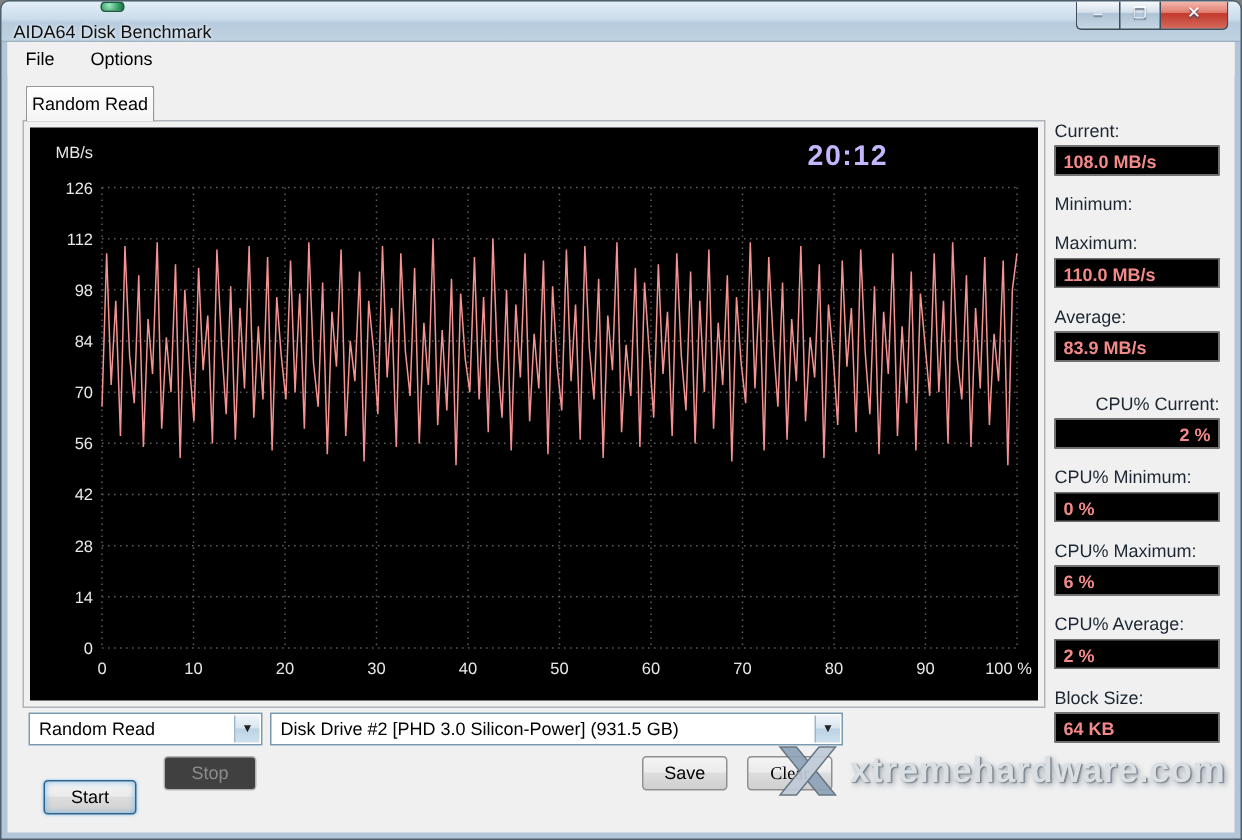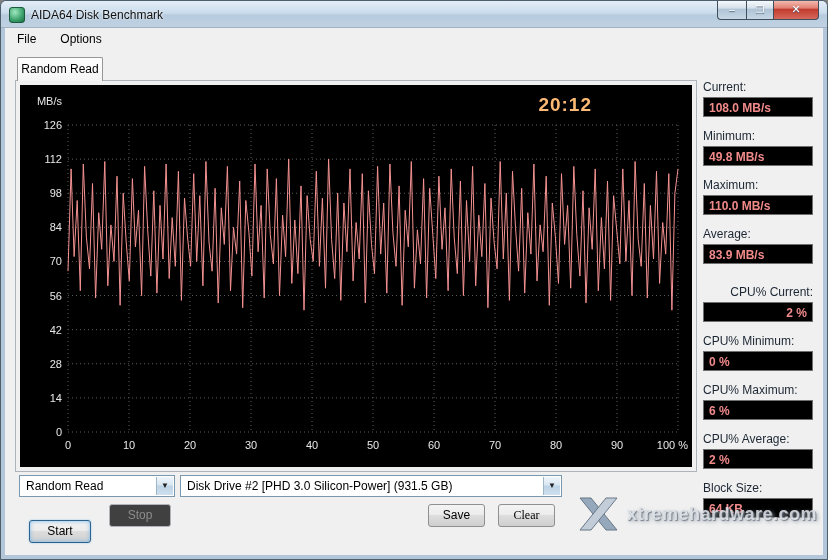--- a/index.html
+++ b/index.html
@@ -16,21 +16,21 @@
     border-radius:6px 6px 0 0;
     overflow:hidden;
   }
   
   .titlebar {
     position:relative; height:27px;
     background:linear-gradient(#e3eef8, #cbdcec 45%, #b6cbde 55%, #c0d2e2);
     border-radius:5px 5px 0 0;
     border-bottom:1px solid #9fb2c3;
   }
-  .title-left { position:absolute; left:8px; top:0; height:27px; display:flex; align-items:center; gap:6px; }
+  .title-left { position:absolute; left:8px; top:0; height:27px; display:flex; align-items:center; gap:6px;flex-direction:column; }
   .app-icon {
     width:16px; height:16px; border-radius:3px;
     background:radial-gradient(circle at 35% 30%, #9fe8c0, #3aa06a 60%, #1c6e46);
     border:1px solid #1b5a3a;
   }
   .title-text { font-size:12px; color:#101010; text-shadow:0 0 3px #ffffff; }
   .winbtns { position:absolute; top:0; right:8px; display:flex; }
   .wbtn {
     height:19px; border:1px solid #3f4e5a; border-top:none;
     background:linear-gradient(#f6fafd, #d4e0ea 40%, #aec3d5 45%, #c6d7e5);
@@ -70,21 +70,21 @@
     z-index:1;
   }
   .chart {
     position:absolute; left:4px; top:4px; right:4px; bottom:4px;
     background:#000000;
   }
   .chart svg { display:block; width:100%; height:100%; font-family:"Liberation Sans",sans-serif; }
   .timer {
     position:absolute; top:9px; right:100px;
     font-size:19px; font-weight:bold; letter-spacing:1px;
-    color:#fdba74;
+    color:#c4b5fd;
     text-align:center;
   }
   
   .stats { position:absolute; left:698px; top:52px; width:110px; }
   .stat-group { margin-bottom:12px; }
   .stat-group.gap { margin-top:21px;text-align:right; }
   .stat-label { font-size:12px; color:#1c2733; margin-bottom:3px; }
   .stat-value {
     height:20px; background:#000000; color:#f28a8a;
     font-size:12px; font-weight:bold; line-height:18px;
@@ -117,21 +117,21 @@
   .btn-stop  { left:104px; top:476px; background:#404040; border-color:#b0b4b8; color:#8c8c8c; }
   .btn-save  { left:423px; top:476px; width:57px; }
   .btn-clear { left:493px; top:476px; width:57px;font-family:Liberation Serif, serif; }
   
   .watermark {
     position:absolute; right:6px; top:467px;
     display:flex; align-items:center; gap:6px;
     opacity:0.92; pointer-events:none;
   }
   .wm-text {
-    font-size:18px; font-weight:bold; color:#d9dee4;
+    font-size:24px; font-weight:bold; color:#d9dee4;
     text-shadow:1px 1px 1px #6d7680, 2px 2px 4px #98a2ac;
     letter-spacing:0.5px;
   }
 </style>
 </head>
 <body>
 
 <div class="window">
 
   <div class="titlebar">
@@ -207,21 +207,20 @@
       </div>
     </div>
 
     <div class="stats">
       <div class="stat-group">
         <div class="stat-label">Current:</div>
         <div class="stat-value">108.0 MB/s</div>
       </div>
       <div class="stat-group">
         <div class="stat-label">Minimum:</div>
-        <div class="stat-value">49.8 MB/s</div>
       </div>
       <div class="stat-group">
         <div class="stat-label">Maximum:</div>
         <div class="stat-value">110.0 MB/s</div>
       </div>
       <div class="stat-group">
         <div class="stat-label">Average:</div>
         <div class="stat-value">83.9 MB/s</div>
       </div>
       <div class="stat-group gap">

